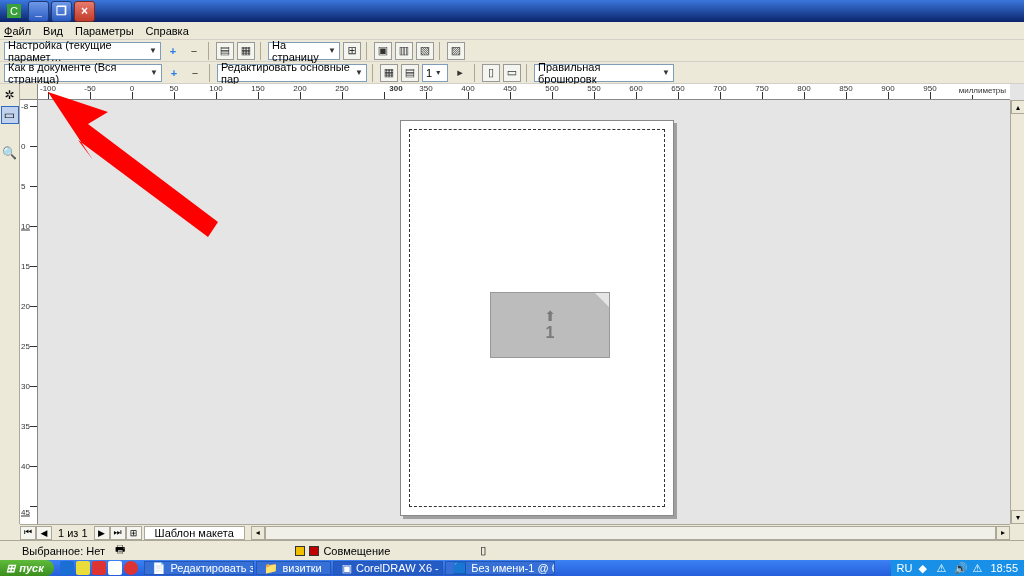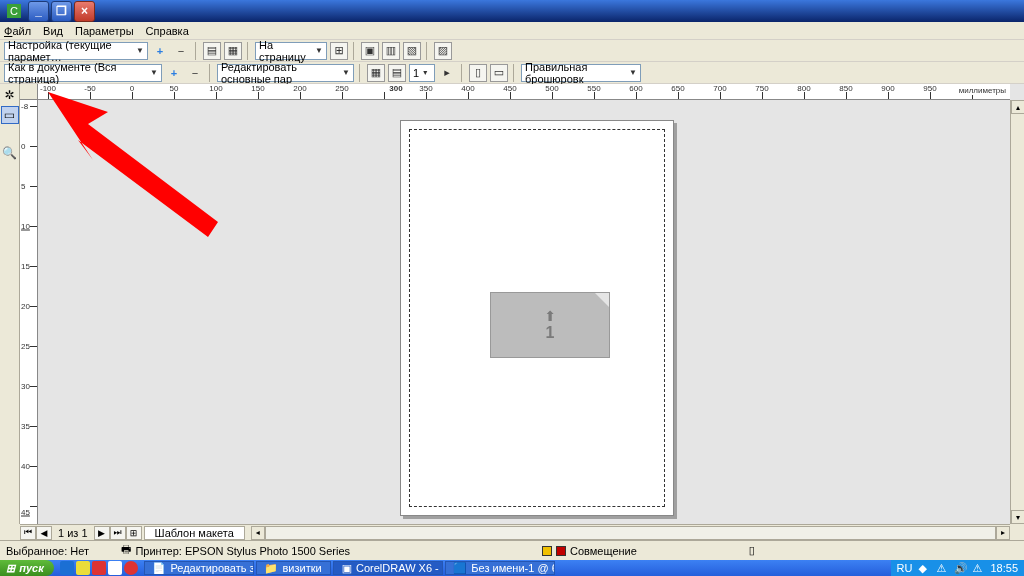--- a/index.html
+++ b/index.html
@@ -48,21 +48,21 @@
 
 .arrow-annot { position:absolute; top:82px; left:38px; pointer-events:none; z-index:50; }
 
 .pagenav { position:absolute; bottom:36px; left:20px; right:14px; height:16px; background:#ece9d8; border-top:1px solid #aca899; display:flex; align-items:center; font-size:10px; }
 .pagenav .nbtn { width:16px; height:14px; border:1px solid #aca899; background:#f5f5f0; display:flex; align-items:center; justify-content:center; font-size:9px; }
 .pagenav .tab { padding:0 10px; height:14px; border:1px solid #aca899; background:#fff; display:flex; align-items:center; margin-left:2px; }
 .pagenav .hscroll { flex:1; margin-left:6px; height:14px; background:#ece9d8; display:flex; align-items:center; }
 .pagenav .hscroll .arr { width:14px; height:14px; border:1px solid #aca899; display:flex; align-items:center; justify-content:center; font-size:8px; }
 .pagenav .hscroll .track { flex:1; height:14px; background:#f0f0e8; border:1px solid #aca899; }
 
-.statusbar { position:absolute; bottom:16px; left:0; right:0; height:20px; background:#ece9d8; border-top:1px solid #aca899; display:flex; align-items:center; padding:0 6px; gap:32px; font-size:10px; }
+.statusbar { position:absolute; bottom:16px; left:0; right:0; height:20px; background:#ece9d8; border-top:1px solid #aca899; display:flex; align-items:center; padding:0 22px; gap:10px; font-size:10px; }
 .statusbar .seg { display:flex; align-items:center; gap:4px; }
 .color-sw { width:10px; height:10px; border:1px solid #333; }
 
 .taskbar { position:absolute; bottom:0; left:0; right:0; height:16px; background:linear-gradient(#3c81f3,#245edb); display:flex; align-items:center; }
 .start { height:16px; padding:0 10px 0 6px; background:linear-gradient(#5fbb3a,#3a8e1e); color:#fff; font-weight:bold; font-style:italic; border-radius:0 8px 8px 0; display:flex; align-items:center; gap:4px; font-size:11px; }
 .taskbar .ql { display:flex; align-items:center; gap:2px; margin:0 6px; }
 .taskbar .ql div { width:14px; height:14px; border-radius:2px; }
 .taskbar .task { height:14px; padding:0 8px; background:#3670d6; border:1px solid #2456b3; color:#fff; font-size:10px; display:flex; align-items:center; margin-right:2px; gap:4px; max-width:110px; overflow:hidden; white-space:nowrap; }
 .taskbar .tray { margin-left:auto; height:16px; background:#1890e8; padding:0 6px; display:flex; align-items:center; gap:6px; color:#fff; font-size:10px; }
 .taskbar .tray .ic { width:12px; height:12px; }
@@ -83,21 +83,21 @@
 </div>
 
 <div class="menubar">
   <span><u>Ф</u>айл</span>
   <span>Вид</span>
   <span>Параметры</span>
   <span>Справка</span>
 </div>
 
 <div class="toolbar">
-  <div class="dropdown" style="width:144px">
+  <div class="dropdown" style="width:157px">
       <span>Настройка (текущие парамет…</span>
       <span class="arrow">▼</span>
     </div>
   <div class="tbtn" style="color:#2a7de1;font-weight:bold">+</div>
   <div class="tbtn">−</div>
   <div class="sep"></div>
   <div class="tbtn box">▤</div>
   <div class="tbtn box">▦</div>
   <div class="sep"></div>
   <div class="dropdown" style="width:72px">
@@ -114,37 +114,37 @@
 </div>
 
 <div class="toolbar">
   <div class="dropdown" style="width:158px">
       <span>Как в документе (Вся страница)</span>
       <span class="arrow">▼</span>
     </div>
   <div class="tbtn" style="color:#2a7de1;font-weight:bold">+</div>
   <div class="tbtn">−</div>
   <div class="sep"></div>
-  <div class="dropdown" style="width:137px">
+  <div class="dropdown" style="width:150px">
       <span>Редактировать основные пар</span>
       <span class="arrow">▼</span>
     </div>
   <div class="sep"></div>
   <div class="tbtn box">▦</div>
   <div class="tbtn box">▤</div>
   <div class="dropdown" style="width:26px">
       <span>1</span>
       <span class="arrow">▾</span>
     </div>
   <div class="tbtn">▸</div>
   <div class="sep"></div>
   <div class="tbtn box">▯</div>
   <div class="tbtn box">▭</div>
   <div class="sep"></div>
-  <div class="dropdown" style="width:120px">
+  <div class="dropdown" style="width:140px">
       <span>Правильная брошюровк</span>
       <span class="arrow">▼</span>
     </div>
 </div>
 
 <div class="main">
   <div class="tooldock">
     <div class="t">✲</div>
     <div class="t active">▭</div>
     <div class="t" style="margin-top:18px">🔍</div>
@@ -262,21 +262,20 @@
     <div class="arr">◂</div>
     <div class="track"></div>
     <div class="arr">▸</div>
   </div>
 </div>
 
 <div class="statusbar">
   <div class="seg">Выбранное: Нет</div>
   <div class="seg">
       <span>🖶</span>
-      <span>Принтер: EPSON Stylus Photo 1500 Series</span>
     </div>
   <div class="seg" style="margin-left:160px">
       <span class="color-sw" style="background:#f0c000"></span>
       <span class="color-sw" style="background:#c00000"></span>
       <span>Совмещение</span>
     </div>
   <div class="seg" style="margin-left:80px">▯</div>
 </div>
 
 <div class="taskbar">

